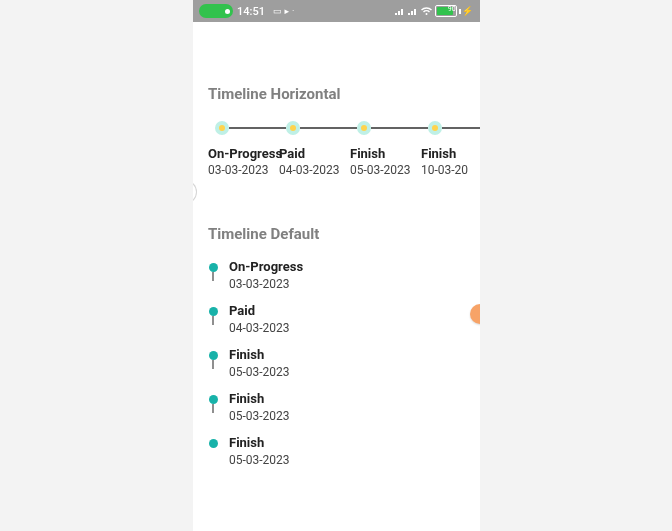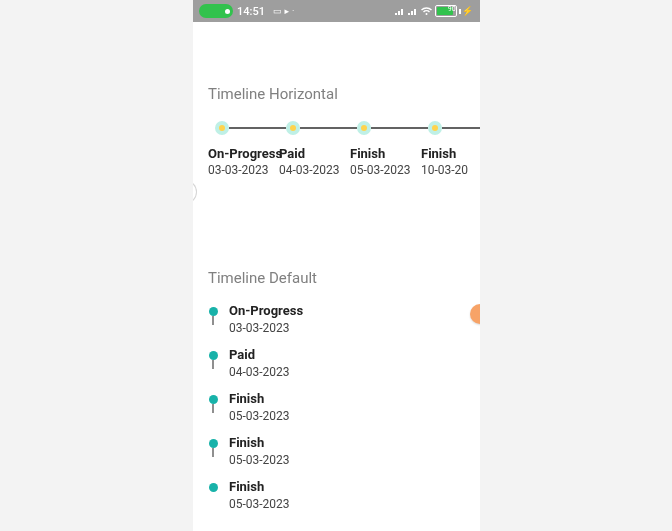--- a/index.html
+++ b/index.html
@@ -80,27 +80,27 @@
   .bolt { font-size:9px; line-height:1; }
 
   .content {
     box-sizing: border-box;
     padding: 0 0 0 0;
   }
 
   
   .section-title {
     color: #808080;
-    font-weight: 400;
+    font-weight: 700;
     font-size: 15px;
     margin: 0;
     padding: 0;
   }
   .title-h { margin-top: 63px; margin-left: 15px; }
-  .title-v { margin-top: 86px; margin-left: 15px; }
+  .title-v { margin-top: 42px; margin-left: 15px; }
 
   
   .htimeline {
     margin-top: 18px;
     margin-left: 15px;
     width: 272px; 
     position: relative;
   }
   .hline-row {
     height: 14px;

